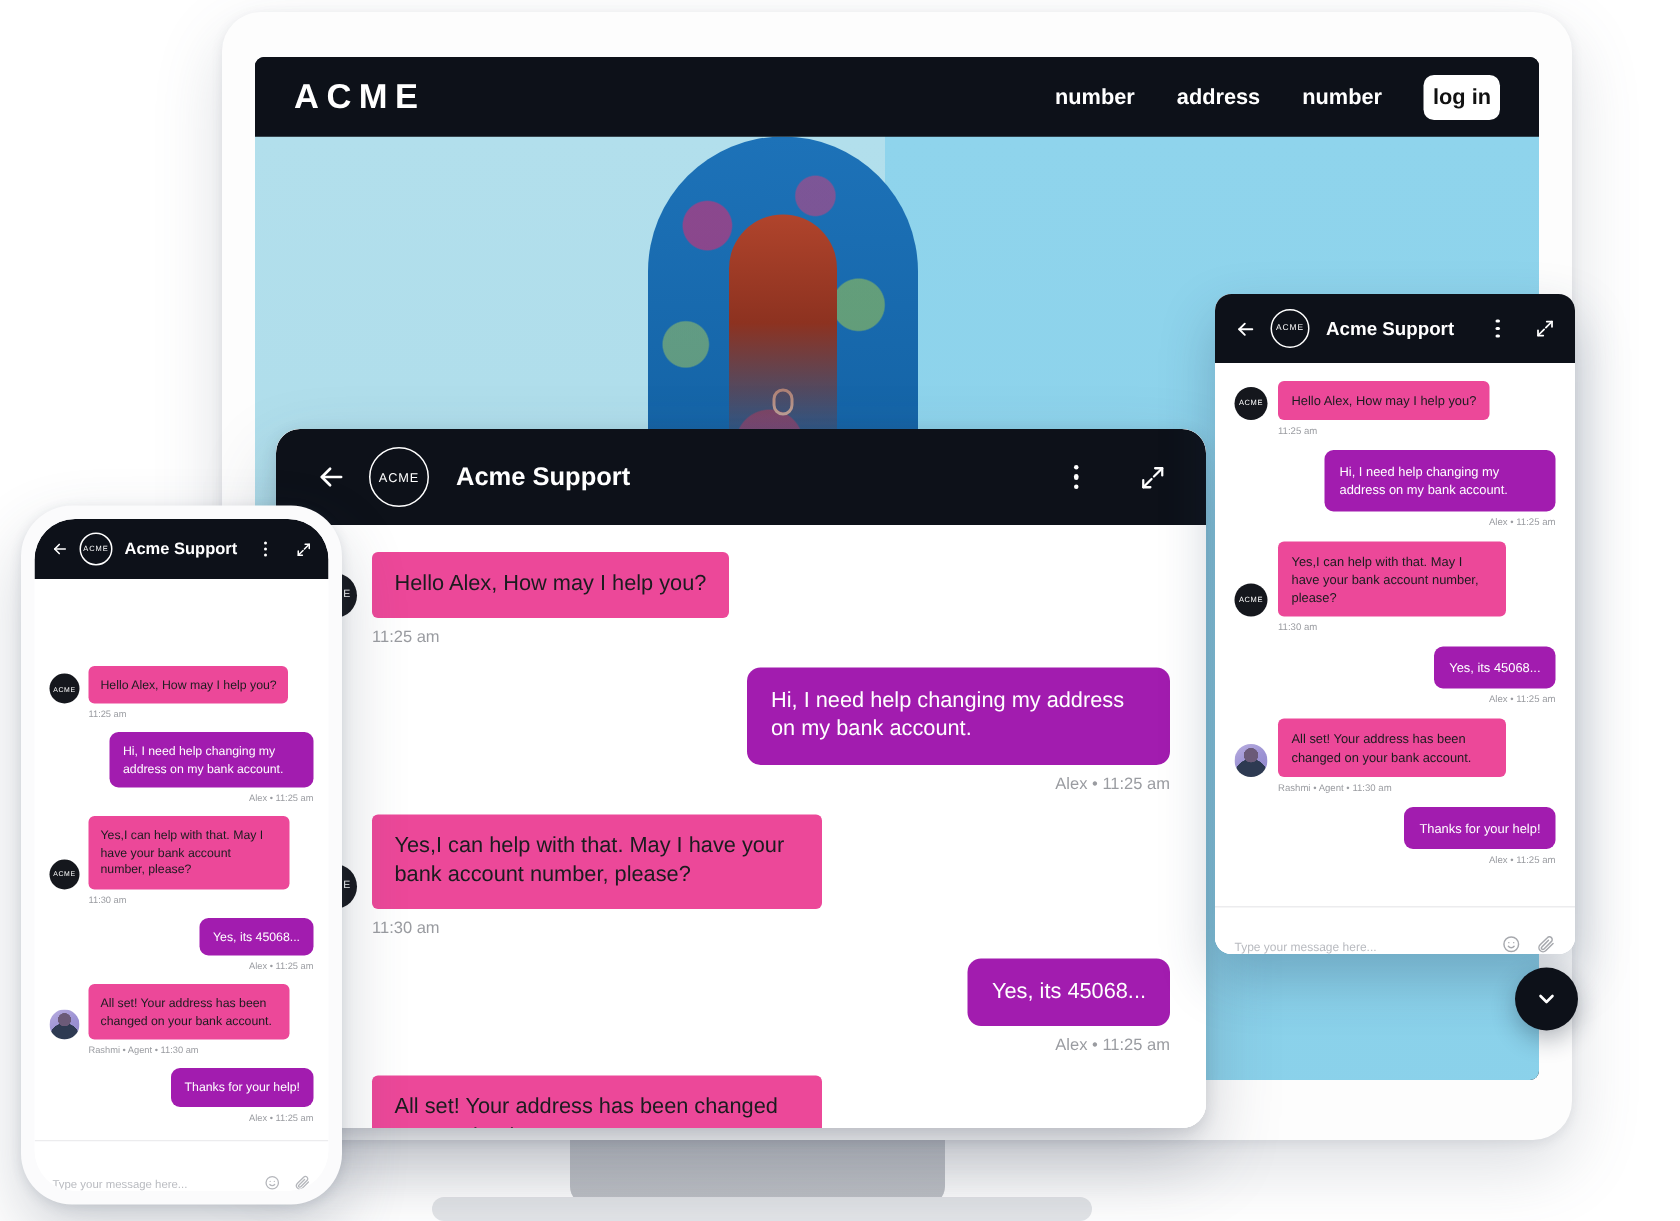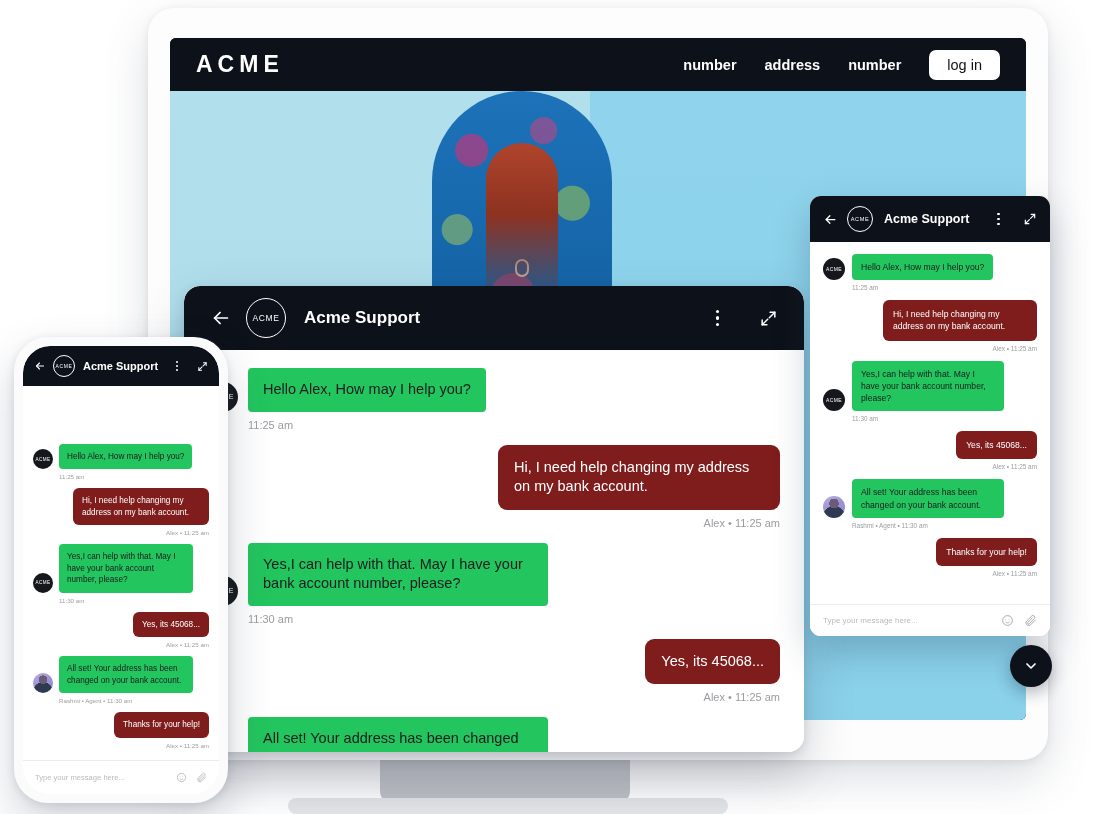--- a/index.html
+++ b/index.html
@@ -41,22 +41,22 @@
     position: relative; z-index: 3;
     height: 53px; background: #0d1119;
     display: flex; align-items: center; padding: 0 26px;
   }
   .brand {
     color: #fff; font-size: 23px; font-weight: 700; letter-spacing: 5px;
   }
   .nav-links { margin-left: auto; display: flex; align-items: center; gap: 28px; }
   .nav-link { color: #fff; font-size: 14.5px; font-weight: 600; }
   .login-btn {
-    background: #fff; color: #111; font-size: 14.5px; font-weight: 400;
-    border-radius: 7px; padding: 7px 18px; border: none;
+    background: #fff; color: #111; font-size: 14.5px; font-weight: 700;
+    border-radius: 7px; padding: 7px 6px; border: none;
     font-family: "Liberation Sans", sans-serif; cursor: pointer;
   }
 
   
   .hero { position: relative; height: 669px; display: flex; }
   .hero-left  { flex: 0 0 420px; background: linear-gradient(180deg,#b2dfec 0%, #aadbe9 100%); }
   .hero-right { flex: 1; background: linear-gradient(180deg,#8fd4ec 0%, #8ad1ea 100%); }
   .hero-figure {
     position: absolute; left: 262px; top: 0px; width: 180px; height: 330px;
     border-radius: 90px 90px 0 0;
@@ -107,30 +107,30 @@
     font-weight: 500; letter-spacing: .4px;
   }
   .av-photo {
     flex: none; border-radius: 50%;
     background:
       radial-gradient(circle at 50% 34%, #6b5a78 0 26%, transparent 27%),
       radial-gradient(circle at 50% 96%, #2e3a52 0 46%, transparent 47%),
       linear-gradient(150deg,#b9aee0 0%, #9d93d4 48%, #8f86c9 100%);
   }
   .bubble-in {
-    background: #22c55e; color: #1b1c1f; border-radius: 4px;
+    background: #ec4899; color: #1b1c1f; border-radius: 4px;
   }
   .bubble-out {
-    background: #7f1d1d; color: #fff; border-radius: 9px;
+    background: #a21caf; color: #fff; border-radius: 9px;
   }
   .meta { color: #9a9ca1; }
   .meta.right { text-align: right; }
 
   .chat-input {
-    flex: none; display: flex; align-items: center;
+    flex: none; display: flex; align-items: flex-end;
     border-top: 1px solid #ececee; background: #fff;
   }
   .chat-input .ph { flex: 1; color: #b9bbc0; }
   .ic { flex: none; color: #9a9ca1; }
 
   
   .tablet {
     position: absolute; left: 184px; top: 286px; width: 620px; height: 466px;
     border-radius: 16px; background: #fff;
     box-shadow: 0 22px 48px rgba(60,70,90,.26), 0 3px 10px rgba(60,70,90,.16);

